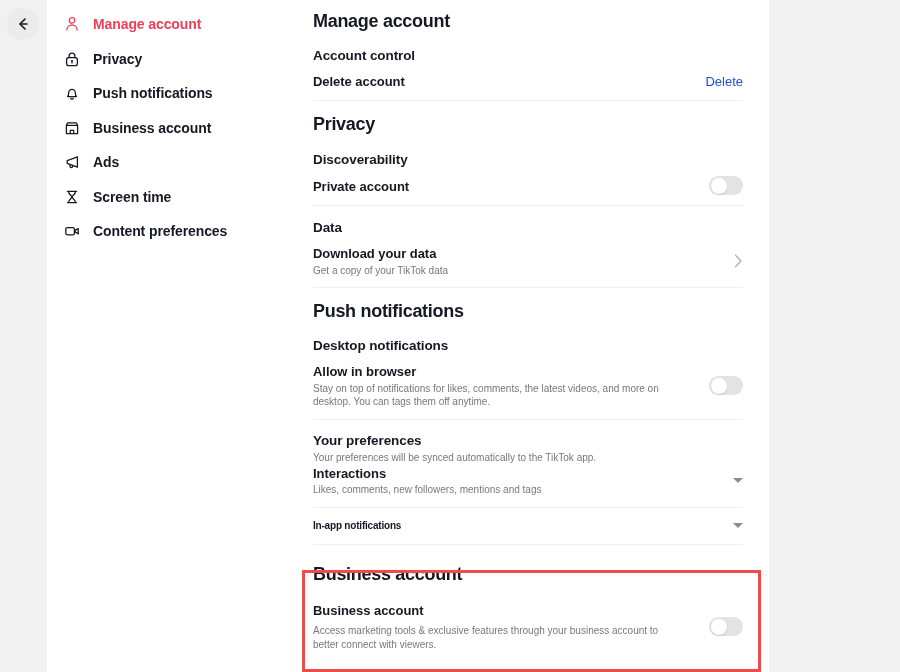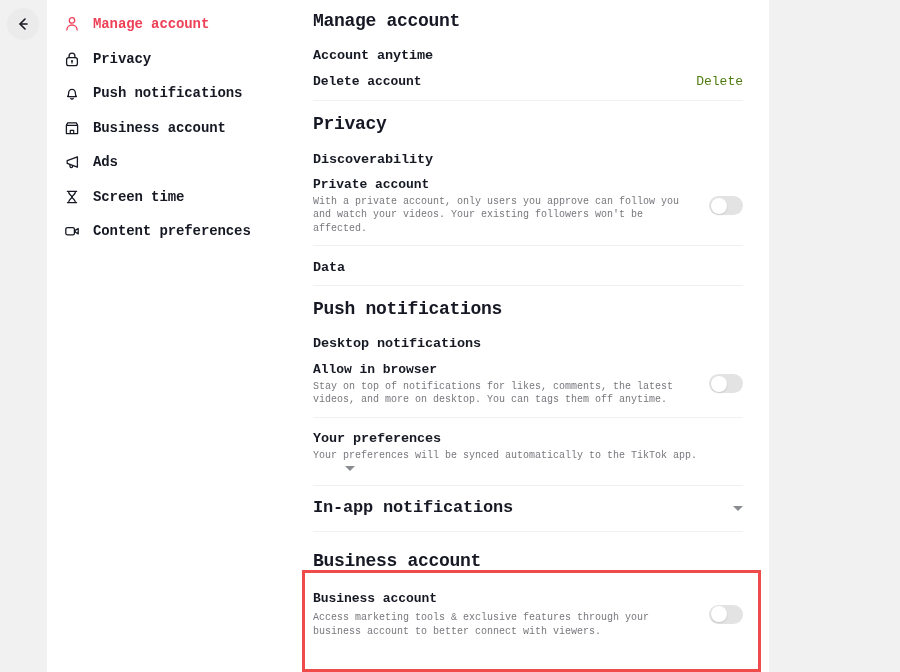--- a/index.html
+++ b/index.html
@@ -15,21 +15,20 @@
     font-family: "Liberation Sans", sans-serif;
     color: #161823;
     -webkit-font-smoothing: antialiased;
   }
 
   #app {
     position: relative;
     width: 880px;
     height: 672px;
     display: flex;
-    font-family: Liberation Mono, monospace;
   }
 
   
   .back-gutter {
     width: 47px;
     flex: 0 0 47px;
     background: #f1f1f2;
     position: relative;
   }
   .back-btn {
@@ -181,21 +180,21 @@
     width: 16px;
     height: 16px;
     border-radius: 50%;
     background: #ffffff;
     box-shadow: 0 1px 2px rgba(0,0,0,0.12);
   }
 
   
   .link-danger {
     font-size: 13px;
-    color: #4d7c0f;
+    color: #1d4ed8;
     cursor: pointer;
     white-space: nowrap;
     line-height: 1.35;
   }
 
   
   .chev-right { color: #b0b0b4; display: flex; cursor: pointer; }
   .chev-right svg { display: block; }
 
   
@@ -308,21 +307,21 @@
     </div>
 
   </nav>
 
   <div class="main-wrap">
     <main class="main">
 
       <section class="section">
         <h2 class="section-title">Manage account</h2>
 
-        <h3 class="group-title">Account anytime</h3>
+        <h3 class="group-title">Account control</h3>
 
         <div class="row row-clickable">
           <div class="row-texts">
             <div class="row-label">Delete account</div>
           </div>
           <div class="row-ctrl">
             <span class="link-danger">Delete</span>
           </div>
         </div>
       </section>
@@ -330,34 +329,46 @@
       <div class="divider"></div>
 
       <section class="section">
         <h2 class="section-title">Privacy</h2>
 
         <h3 class="group-title">Discoverability</h3>
 
         <div class="row">
           <div class="row-texts">
             <div class="row-label">Private account</div>
-            <div class="row-desc">With a private account, only users you approve can follow you and watch your videos. Your existing followers won't be affected.</div>
           </div>
           <div class="row-ctrl">
             <div class="toggle">
               <div class="knob"></div>
             </div>
           </div>
         </div>
 
         <div class="divider"></div>
 
         <div style="height:13px"></div>
         <h3 class="group-title">Data</h3>
 
+        <div class="row row-clickable">
+          <div class="row-texts">
+            <div class="row-label">Download your data</div>
+            <div class="row-desc">Get a copy of your TikTok data</div>
+          </div>
+          <div class="row-ctrl">
+            <span class="chev-right">
+              <svg width="9" height="14" viewBox="0 0 9 14" fill="none">
+                <path d="M1.5 1.2L7 7l-5.5 5.8" stroke="#b0b0b4" stroke-width="1.3" stroke-linecap="round" stroke-linejoin="round"></path>
+              </svg>
+            </span>
+          </div>
+        </div>
       </section>
 
       <div class="divider"></div>
 
       <section class="section">
         <h2 class="section-title">Push notifications</h2>
 
         <h3 class="group-title">Desktop notifications</h3>
 
         <div class="row">
@@ -372,31 +383,35 @@
           </div>
         </div>
 
         <div class="divider"></div>
 
         <div style="height:12px"></div>
         <h3 class="group-title" style="margin-bottom:2px">Your preferences</h3>
         <div class="row-desc" style="">Your preferences will be synced automatically to the TikTok app.</div>
 
         <div class="row">
+          <div class="row-texts">
+            <div class="row-label">Interactions</div>
+            <div class="row-desc">Likes, comments, new followers, mentions and tags</div>
+          </div>
           <div class="row-ctrl">
             <span class="caret-down"></span>
           </div>
         </div>
 
         <div class="divider"></div>
 
         <div style="height:11px"></div>
         <div class="row" style="padding-bottom:12px">
           <div class="row-texts">
-            <div class="row-label" style="font-size:17px;font-weight:700;letter-spacing:-0.2px">In-app notifications</div>
+            <div class="row-label" style="font-size:10px;font-weight:700;letter-spacing:-0.2px">In-app notifications</div>
           </div>
           <div class="row-ctrl">
             <span class="caret-down"></span>
           </div>
         </div>
       </section>
 
       <div class="divider"></div>
 
       <section class="section" style="padding-top:18px">

